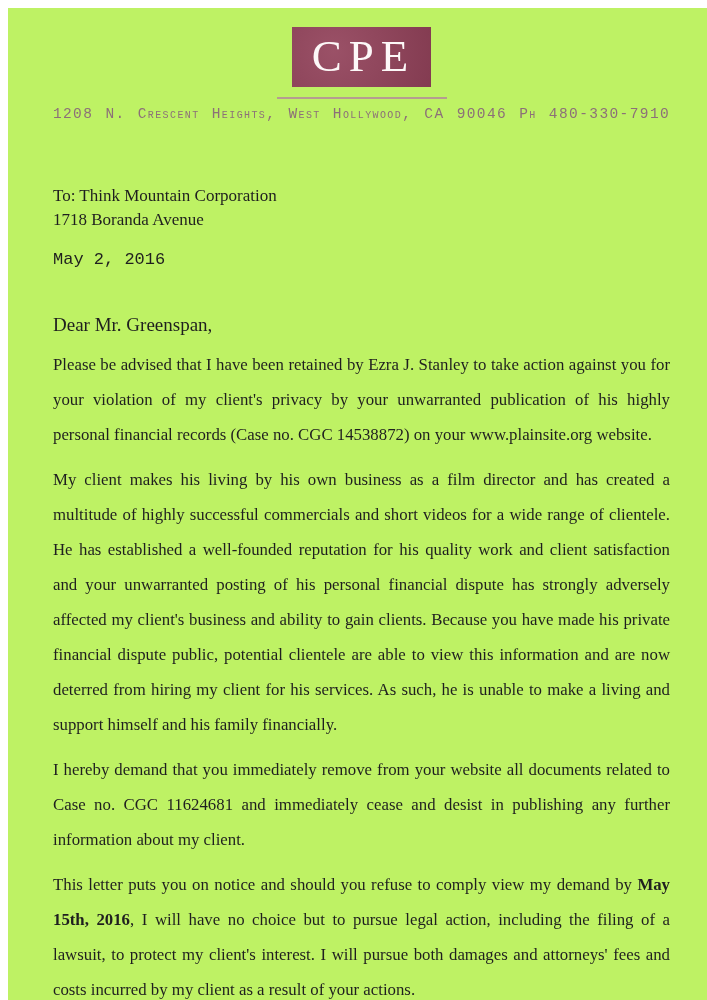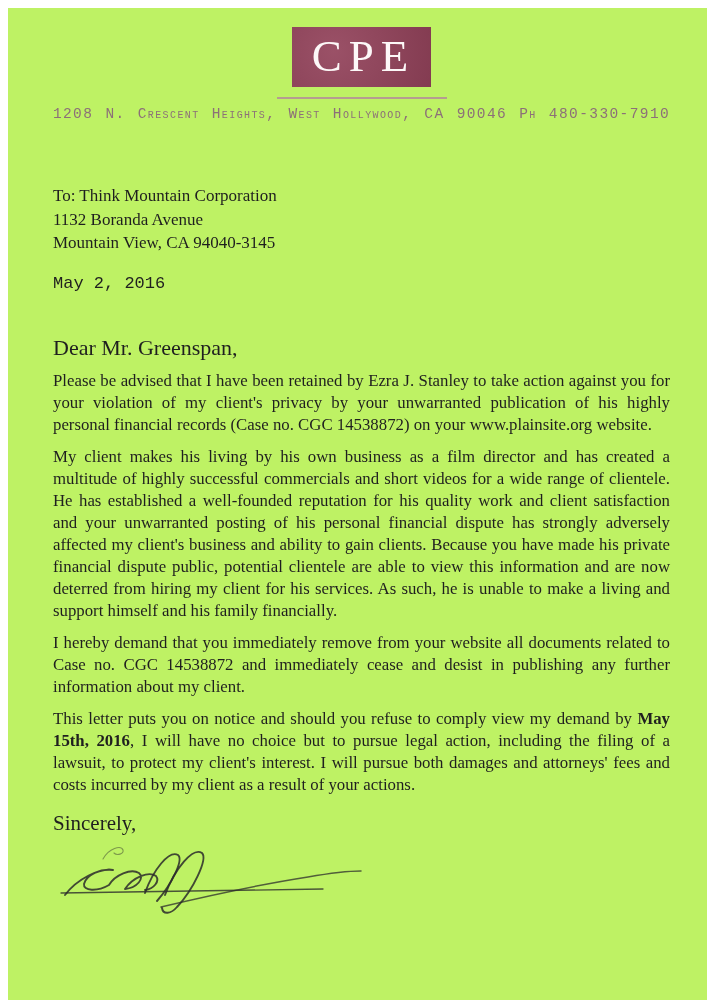--- a/index.html
+++ b/index.html
@@ -59,27 +59,27 @@
     line-height: 23.5px;
   }
   .date-line {
     margin-top: 17px;
     font-size: 17px;
     line-height: 23.5px;
     font-family: Liberation Mono, monospace;
   }
   .salutation {
     margin-top: 40px;
-    font-size: 22px;
+    font-size: 19px;
     line-height: 25px;
   }
   p.body-par {
     margin: 10px 0 0 0;
     font-size: 16.8px;
-    line-height: 22px;
+    line-height: 35px;
     text-align: justify;
   }
   p.body-par b { font-weight: bold; }
   .signoff {
     margin-top: 15px;
     font-size: 21px;
     line-height: 25px;
   }
   .signature-wrap {
     margin-top: 1px;
@@ -106,34 +106,33 @@
       <span>CPE</span>
     </div>
     <div class="logo-underline"></div>
     <div class="letterhead-address">1208 N. Crescent Heights, West Hollywood, CA 90046 Ph 480-330-7910</div>
   </header>
 
   <main class="content">
 
     <div class="recipient">
       <div>To: Think Mountain Corporation</div>
-      <div>1132 Boranda Avenue</div>
-      <div>Mountain View, CA 94040-3145</div>
+      <div>1718 Boranda Avenue</div>
     </div>
 
     <div class="date-line">May 2, 2016</div>
 
     <div class="salutation">Dear Mr. Greenspan,</div>
 
     <p class="body-par">Please be advised that I have been retained by Ezra J. Stanley to take action against you for your violation of my client's privacy by your unwarranted publication of his highly personal financial records (Case no. CGC 14538872) on your www.plainsite.org website.</p>
 
     <p class="body-par">My client makes his living by his own business as a film director and has created a multitude of highly successful commercials and short videos for a wide range of clientele. He has established a well-founded reputation for his quality work and client satisfaction and your unwarranted posting of his personal financial dispute has strongly adversely affected my client's business and ability to gain clients. Because you have made his private financial dispute public, potential clientele are able to view this information and are now deterred from hiring my client for his services. As such, he is unable to make a living and support himself and his family financially.</p>
 
 
-    <p class="body-par">I hereby demand that you immediately remove from your website all documents related to Case no. CGC 14538872 and immediately cease and desist in publishing any further information about my client.</p>
+    <p class="body-par">I hereby demand that you immediately remove from your website all documents related to Case no. CGC 11624681 and immediately cease and desist in publishing any further information about my client.</p>
 
     <p class="body-par"><span>This letter puts you on notice and should you refuse to comply view my demand by </span><b>May 15th, 2016</b><span>, I will have no choice but to pursue legal action, including the filing of a lawsuit, to protect my client's interest. I will pursue both damages and attorneys' fees and costs incurred by my client as a result of your actions.</span></p>
 
     <div class="signoff">Sincerely,</div>
 
     <div class="signature-wrap">
       <svg width="330" height="80" viewBox="0 0 330 80" aria-hidden="true">
         <g fill="none" stroke="#2c2c2c" stroke-linecap="round" stroke-linejoin="round">
 
           <path d="M50,22 C56,11 68,8 70,13 C71,17 64,19 61,16" stroke-width="1.1" opacity="0.45"></path>

